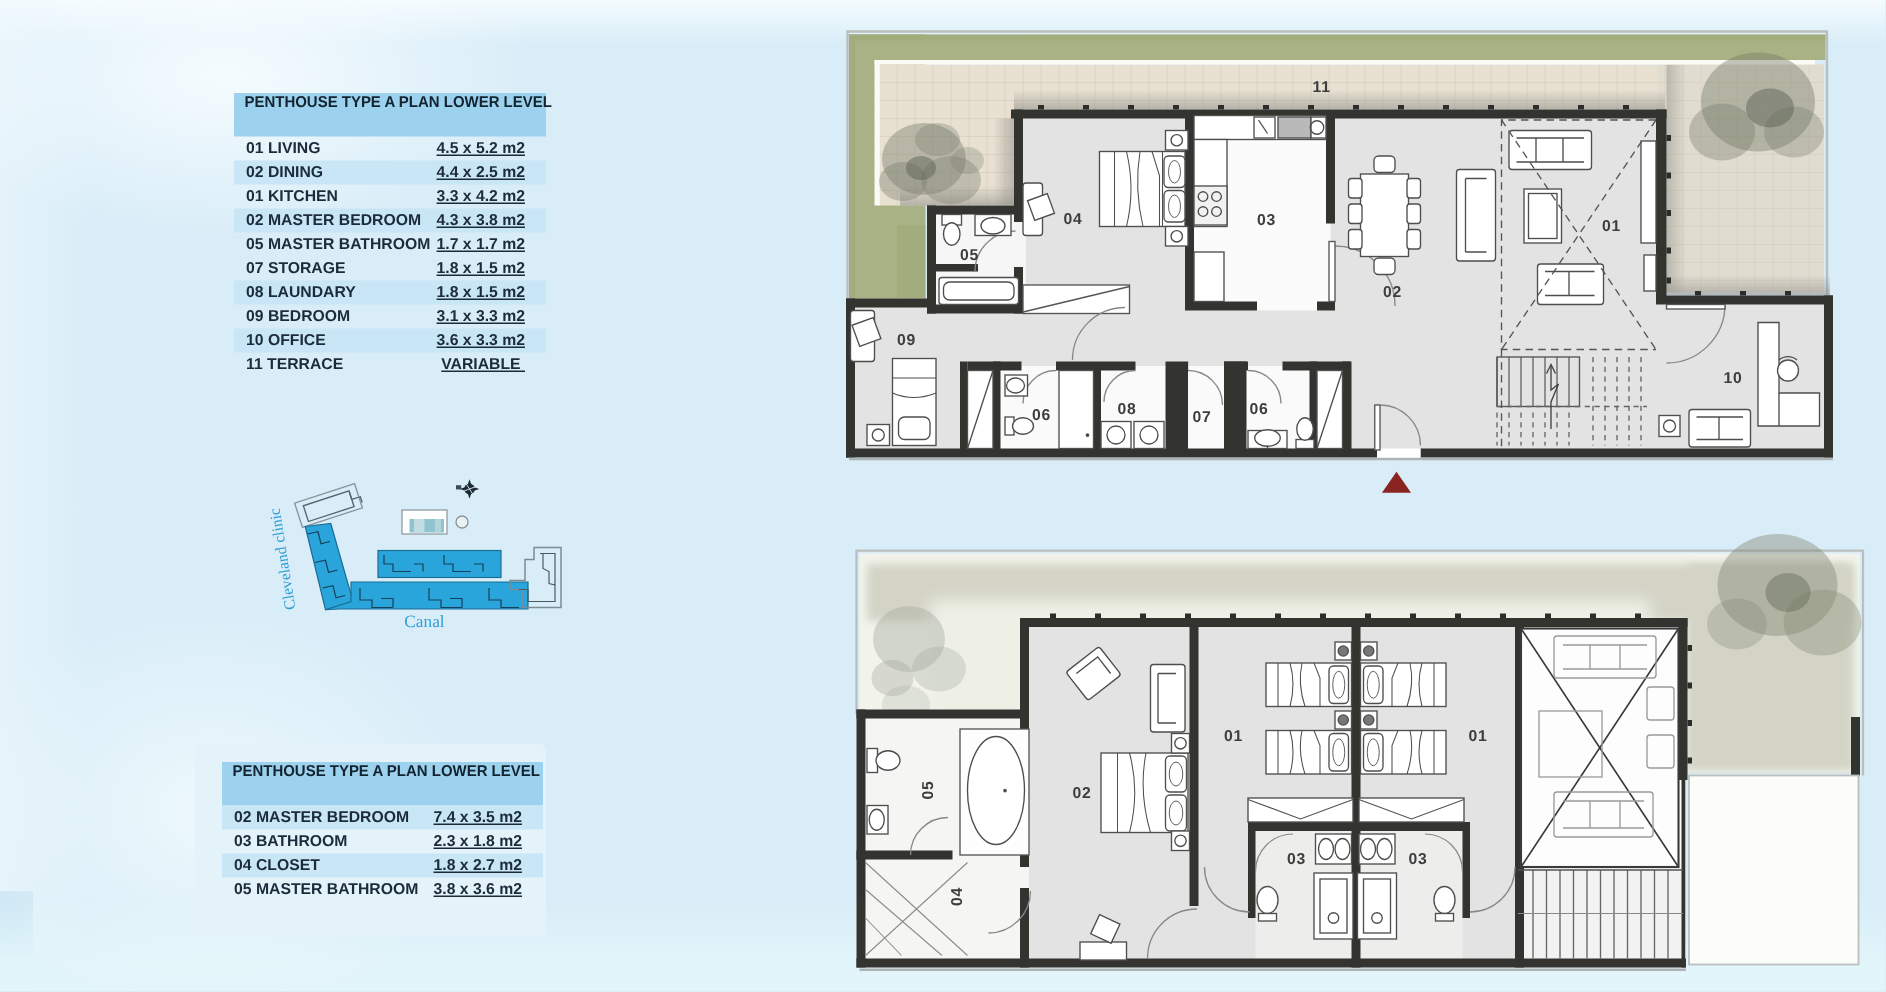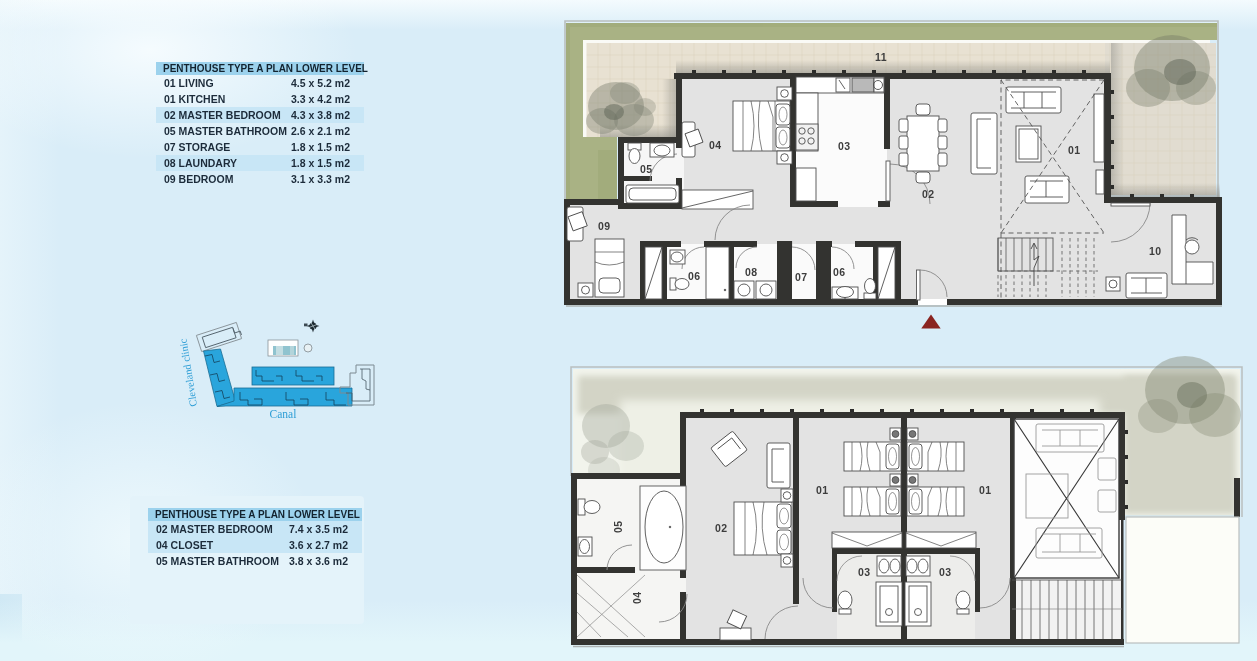--- a/index.html
+++ b/index.html
@@ -1,26 +1,26 @@
 <!DOCTYPE html>
 <html><head>
 <meta charset="utf-8">
 <style>
   html,body{margin:0;padding:0;}
   body{width:1257px;height:661px;overflow:hidden;position:relative;
     font-family:"Liberation Sans",sans-serif;
     background:#d9edf8;}
   .bglayer{position:absolute;pointer-events:none;}
   .tbl{position:absolute;font-weight:bold;color:#1c2b3a;font-size:10.5px;line-height:16px;}
-  .tbl .hdr{background:#9cd2ed;color:#13232f;padding:0 4px 0 7px;height:13px;line-height:13px;white-space:nowrap;}
+  .tbl .hdr{background:#9cd2ed;color:#13232f;padding:0 4px 16px 7px;height:13px;line-height:13px;white-space:nowrap;}
   .tbl .hdr span{display:inline-block;transform:scaleX(0.95);transform-origin:0 50%;font-size:10.5px;}
   .tbl .row{display:flex;height:16px;padding:0 14px 0 8px;}
   .tbl .row.alt{background:#c8e6f6;}
   .tbl .nm{flex:0 0 auto;}
-  .tbl .dim{margin-left:auto;}
+  .tbl .dim{margin-left:auto;text-decoration:underline;}
   .lbl{font-family:"Liberation Sans",sans-serif;font-weight:bold;fill:#3d3d3d;font-size:10.5px;letter-spacing:0.5px;}
 </style>
 </head>
 <body>
 
 <div class="bglayer" style="left:0;top:0;width:1257px;height:30px;background:linear-gradient(#f4fbfe,rgba(244,251,254,0));"></div>
 
 <div class="bglayer" style="left:0;top:0;width:60px;height:661px;background:linear-gradient(90deg,rgba(238,248,252,.55),rgba(238,248,252,0));"></div>
 
 <div class="bglayer" style="left:0;top:594px;width:22px;height:67px;background:#cde7f4;"></div>
@@ -32,59 +32,75 @@
 <div class="bglayer" style="left:-60px;top:-60px;width:420px;height:220px;background:radial-gradient(ellipse at center,rgba(248,253,255,.9),rgba(248,253,255,0) 70%);"></div>
 
 <div class="tbl" style="left:156px;top:62px;width:208px;">
 
   <div class="hdr"><span>PENTHOUSE TYPE A PLAN LOWER LEVEL</span></div>
 
   <div class="row">
       <span class="nm">01 LIVING</span>
       <span class="dim">4.5 x 5.2 m2</span>
     </div>
+  <div class="row alt">
+      <span class="nm">02 DINING</span>
+      <span class="dim">4.4 x 2.5 m2</span>
+    </div>
   <div class="row">
       <span class="nm">01 KITCHEN</span>
       <span class="dim">3.3 x 4.2 m2</span>
     </div>
   <div class="row alt">
       <span class="nm">02 MASTER BEDROOM</span>
       <span class="dim">4.3 x 3.8 m2</span>
     </div>
   <div class="row">
       <span class="nm">05 MASTER BATHROOM</span>
-      <span class="dim">2.6 x 2.1 m2</span>
+      <span class="dim">1.7 x 1.7 m2</span>
     </div>
   <div class="row">
       <span class="nm">07 STORAGE</span>
       <span class="dim">1.8 x 1.5 m2</span>
     </div>
   <div class="row alt">
       <span class="nm">08 LAUNDARY</span>
       <span class="dim">1.8 x 1.5 m2</span>
     </div>
   <div class="row">
       <span class="nm">09 BEDROOM</span>
       <span class="dim">3.1 x 3.3 m2</span>
     </div>
+  <div class="row alt">
+      <span class="nm">10 OFFICE</span>
+      <span class="dim">3.6 x 3.3 m2</span>
+    </div>
+  <div class="row">
+      <span class="nm">11 TERRACE</span>
+      <span class="dim">VARIABLE&nbsp;</span>
+    </div>
 </div>
 
 <div class="bglayer" style="left:130px;top:496px;width:234px;height:128px;background:#e4f3fa;border-radius:4px;"></div>
 
 <div class="tbl" style="left:148px;top:508px;width:214px;">
 
   <div class="hdr"><span>PENTHOUSE TYPE A PLAN LOWER LEVEL</span></div>
 
   <div class="row alt">
       <span class="nm">02 MASTER BEDROOM</span>
       <span class="dim">7.4 x 3.5 m2</span>
     </div>
+  <div class="row">
+      <span class="nm">03 BATHROOM</span>
+      <span class="dim">2.3 x 1.8 m2</span>
+    </div>
   <div class="row alt">
       <span class="nm">04 CLOSET</span>
-      <span class="dim">3.6 x 2.7 m2</span>
+      <span class="dim">1.8 x 2.7 m2</span>
     </div>
   <div class="row">
       <span class="nm">05 MASTER BATHROOM</span>
       <span class="dim">3.8 x 3.6 m2</span>
     </div>
 </div>
 
 <svg style="position:absolute;left:0;top:0;" width="1257" height="661" viewBox="0 0 1257 661">
 <defs>
   <linearGradient id="shadV" x1="0" y1="0" x2="0" y2="1">

